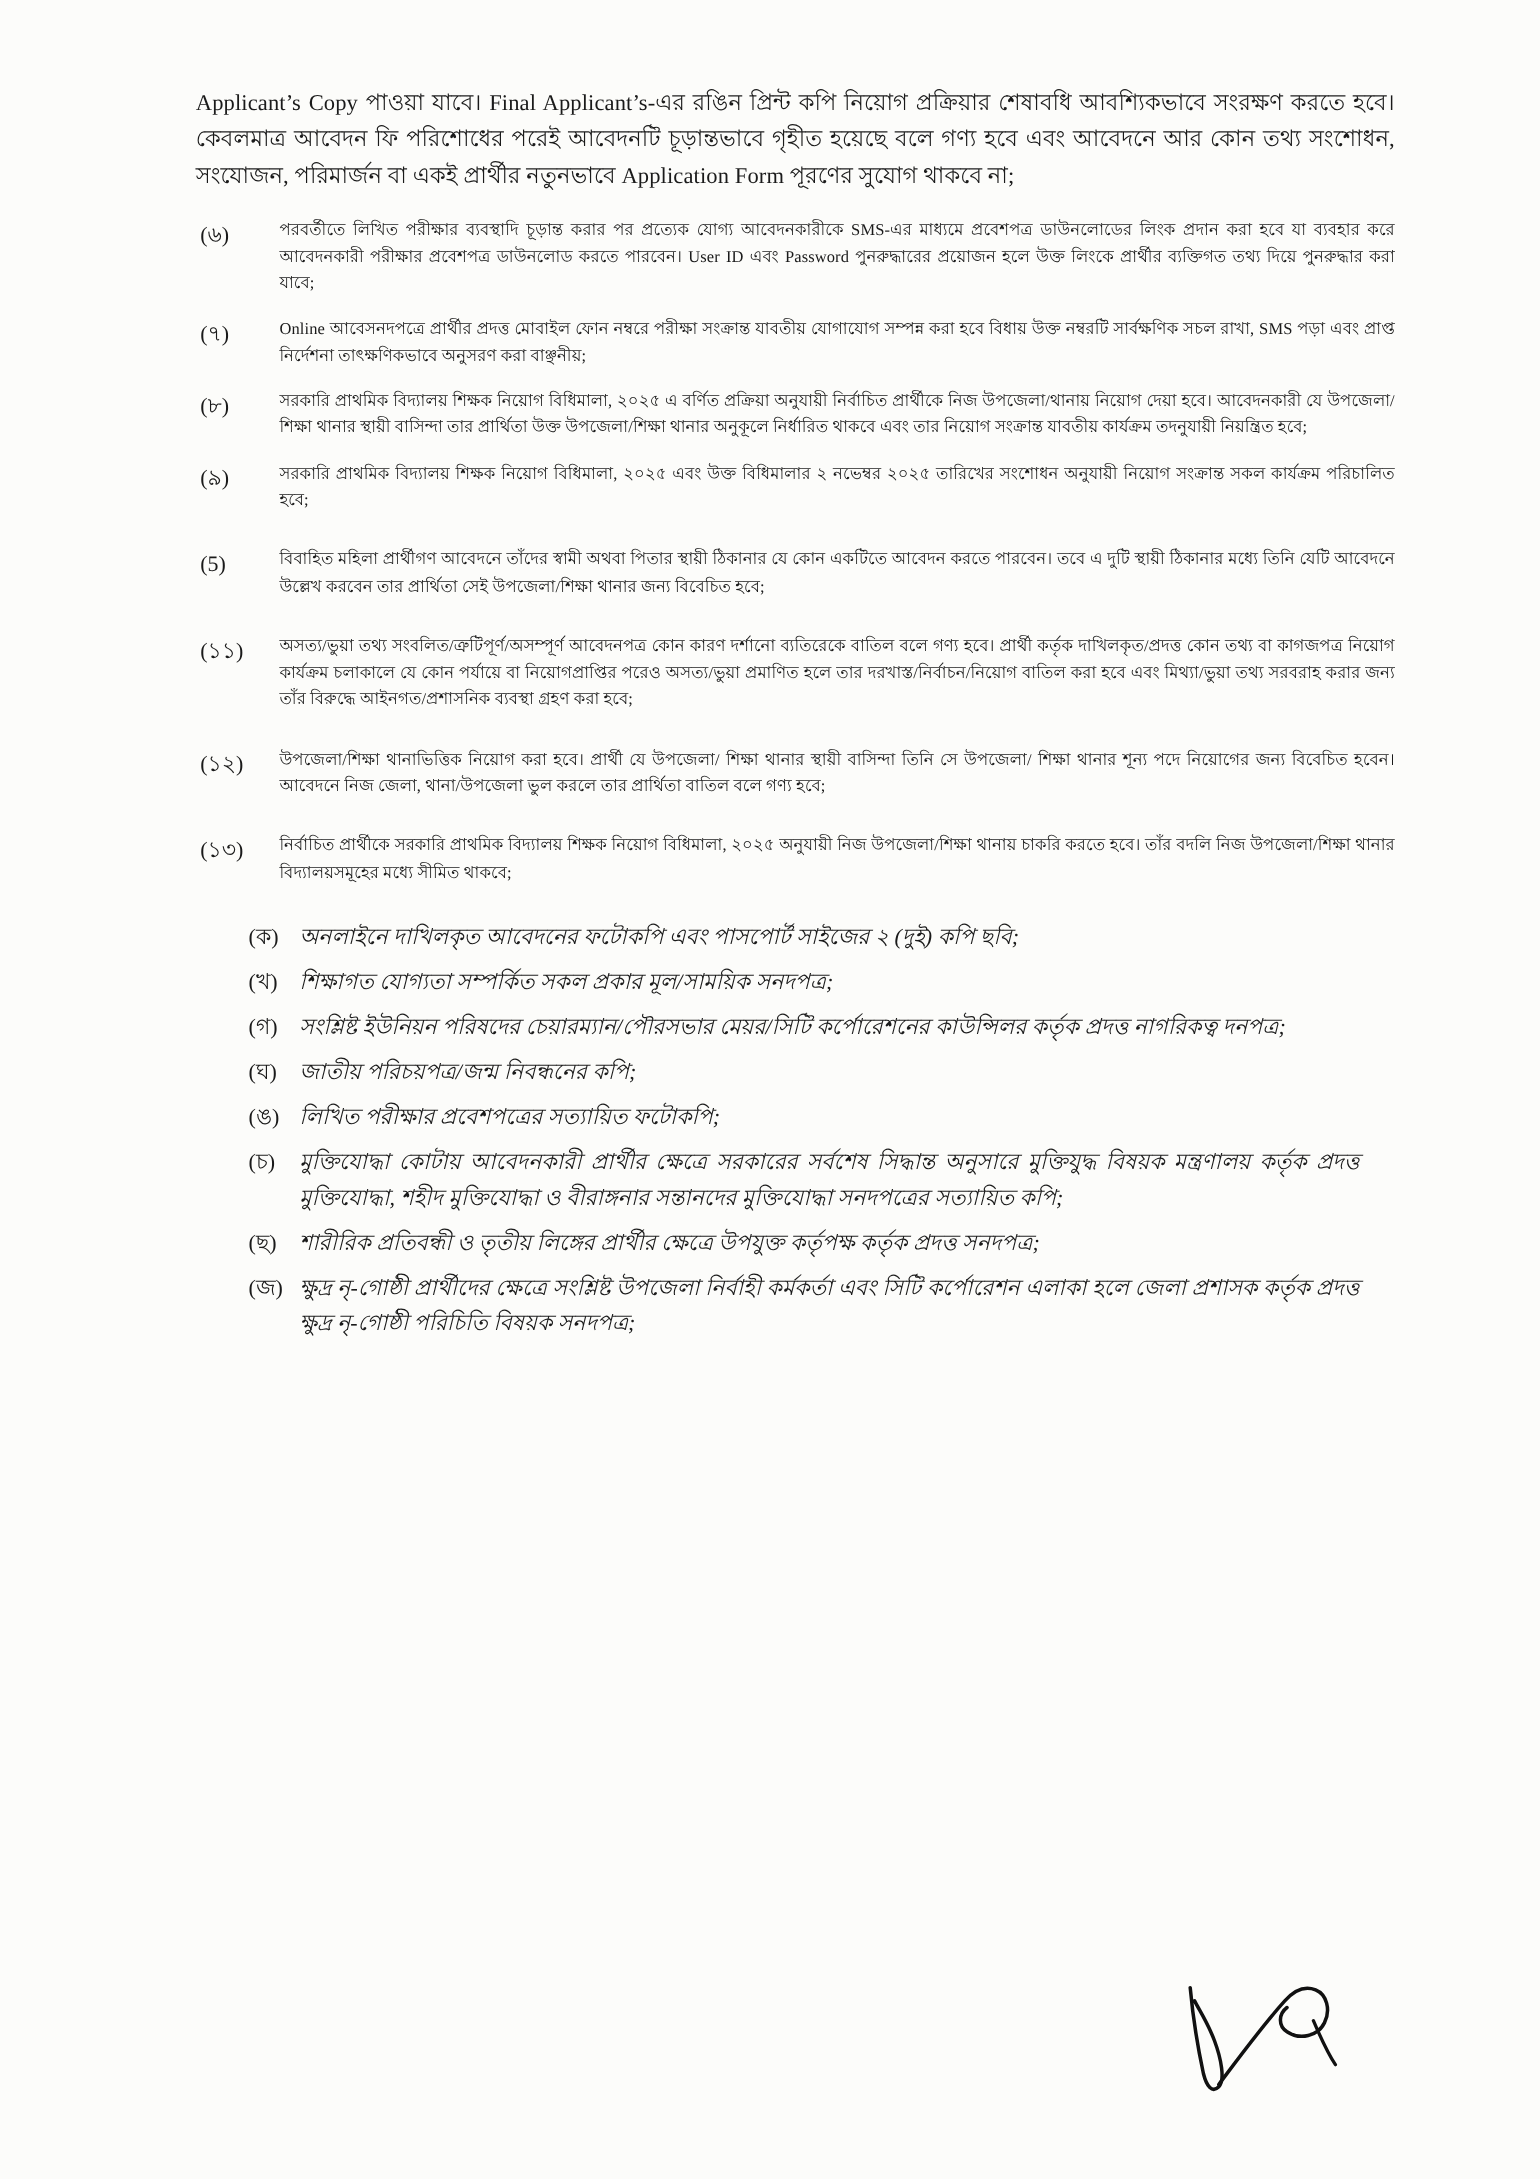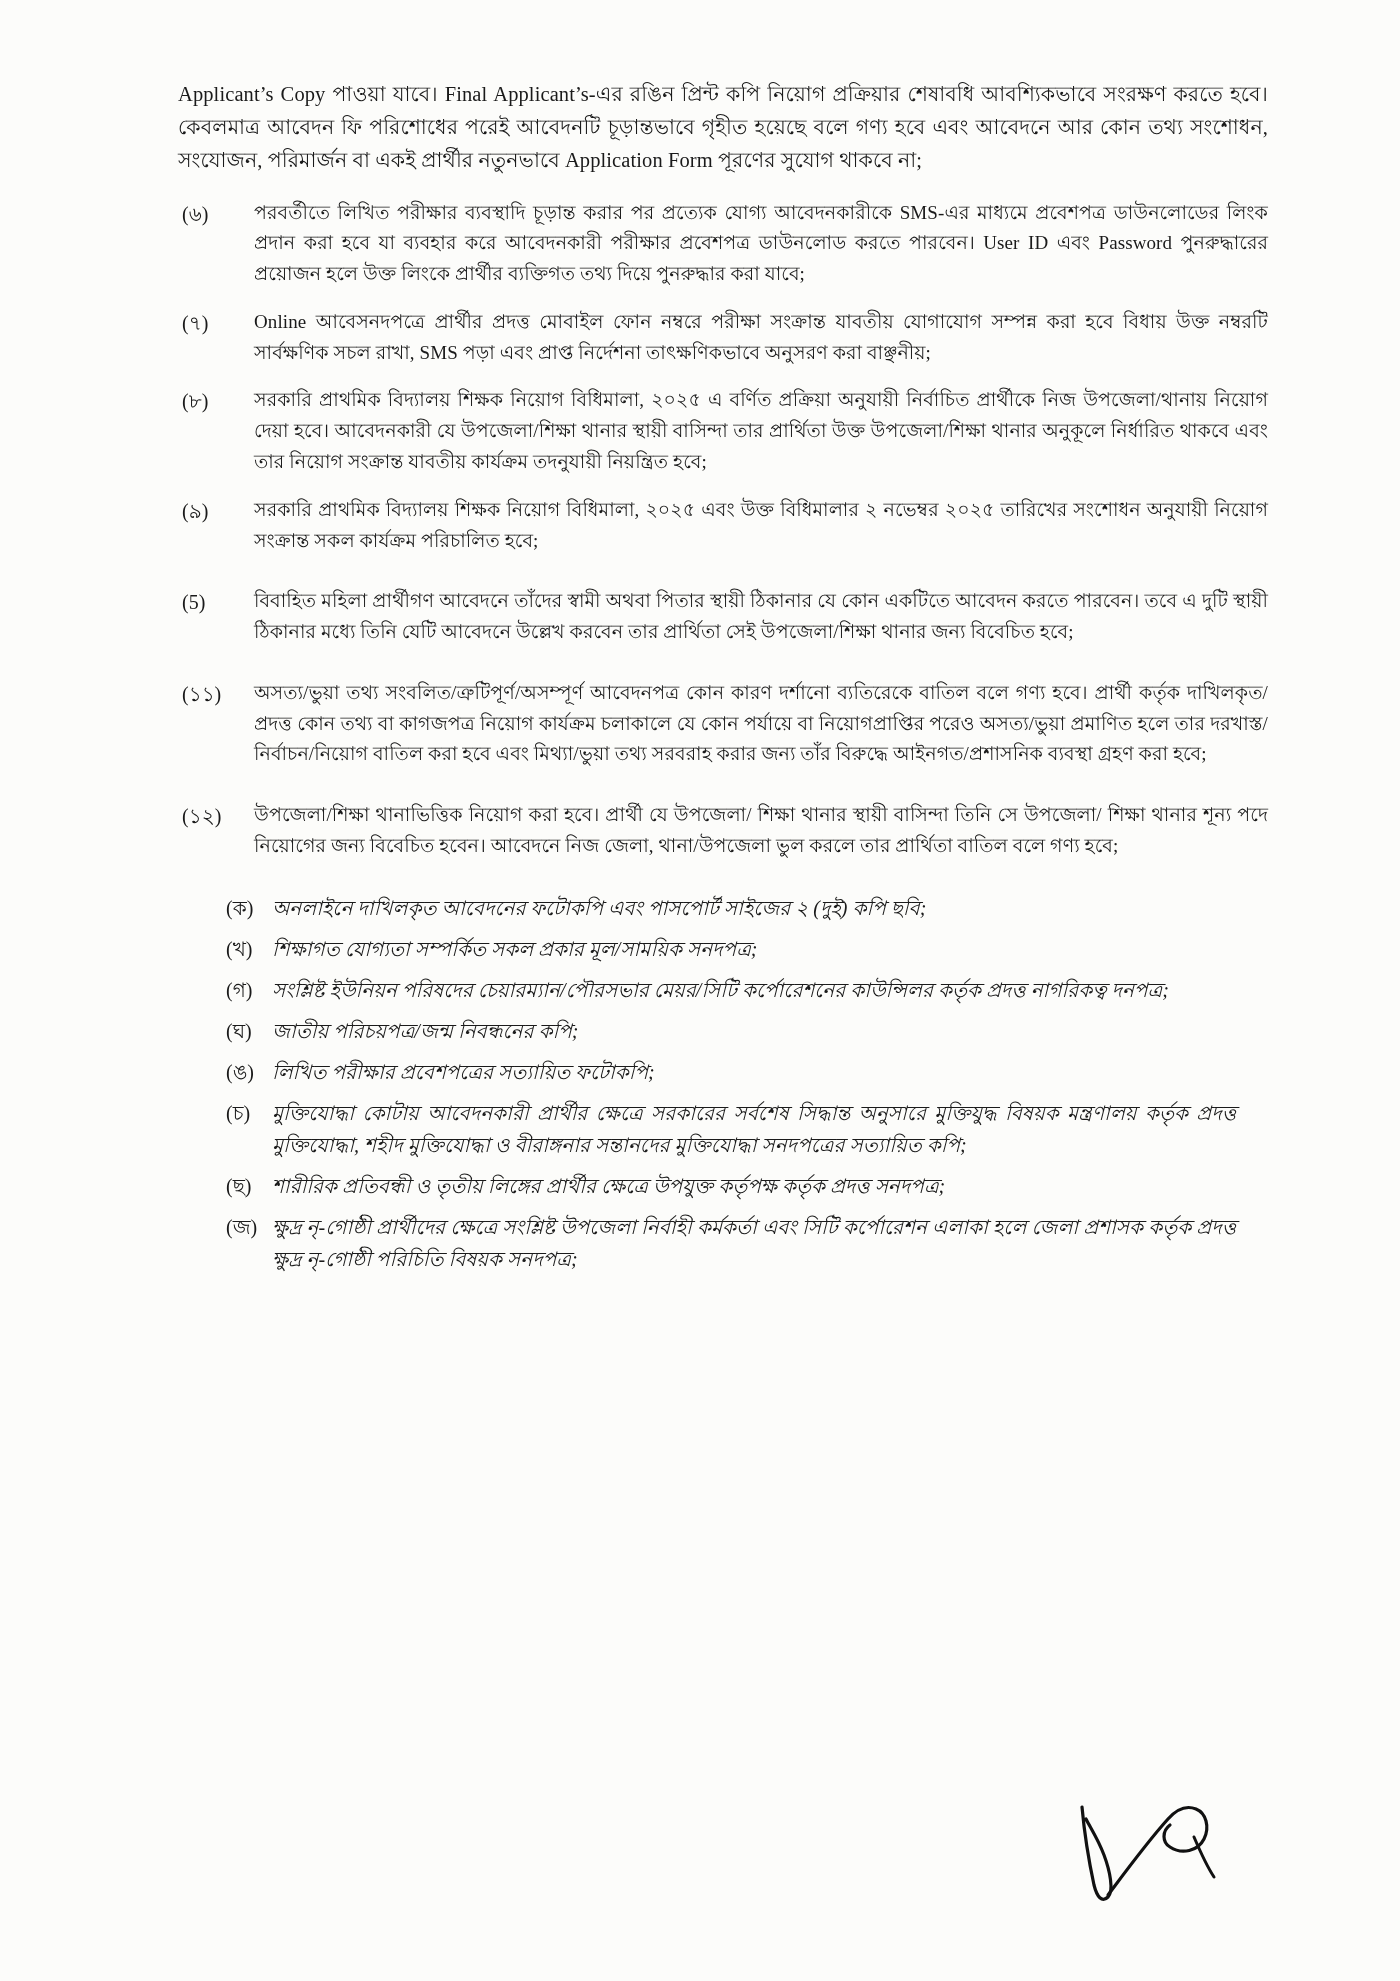--- a/index.html
+++ b/index.html
@@ -45,21 +45,21 @@
     width: 76px;
     flex: 0 0 76px;
     font-size: 20px;
     line-height: 1.62;
     text-align: left;
     padding-left: 4px;
     box-sizing: border-box;
   }
   .item .txt {
     flex: 1 1 auto;
-    font-size: 19px;
+    font-size: 15px;
     line-height: 1.62;
     text-align: justify;
     letter-spacing: 0.1px;
   }
   .gap-lg { margin-bottom: 30px; }
   .sublist {
     margin-top: 26px;
     margin-left: 48px;
     width: 1010px;
   }
@@ -124,20 +124,24 @@
     <div class="item gap-lg">
       <div class="num">(১১)</div>
       <div class="txt">অসত্য/ভুয়া তথ্য সংবলিত/ত্রুটিপূর্ণ/অসম্পূর্ণ আবেদনপত্র কোন কারণ দর্শানো ব্যতিরেকে বাতিল বলে গণ্য হবে। প্রার্থী কর্তৃক দাখিলকৃত/প্রদত্ত কোন তথ্য বা কাগজপত্র নিয়োগ কার্যক্রম চলাকালে যে কোন পর্যায়ে বা নিয়োগপ্রাপ্তির পরেও অসত্য/ভুয়া প্রমাণিত হলে তার দরখাস্ত/নির্বাচন/নিয়োগ বাতিল করা হবে এবং মিথ্যা/ভুয়া তথ্য সরবরাহ করার জন্য তাঁর বিরুদ্ধে আইনগত/প্রশাসনিক ব্যবস্থা গ্রহণ করা হবে;</div>
     </div>
 
     <div class="item gap-lg">
       <div class="num">(১২)</div>
       <div class="txt">উপজেলা/শিক্ষা থানাভিত্তিক নিয়োগ করা হবে। প্রার্থী যে উপজেলা/ শিক্ষা থানার স্থায়ী বাসিন্দা তিনি সে উপজেলা/ শিক্ষা থানার শূন্য পদে নিয়োগের জন্য বিবেচিত হবেন। আবেদনে নিজ জেলা, থানা/উপজেলা ভুল করলে তার প্রার্থিতা বাতিল বলে গণ্য হবে;</div>
     </div>
 
+    <div class="item gap-lg">
+      <div class="num">(১৩)</div>
+      <div class="txt">নির্বাচিত প্রার্থীকে সরকারি প্রাথমিক বিদ্যালয় শিক্ষক নিয়োগ বিধিমালা, ২০২৫ অনুযায়ী নিজ উপজেলা/শিক্ষা থানায় চাকরি করতে হবে। তাঁর বদলি নিজ উপজেলা/শিক্ষা থানার বিদ্যালয়সমূহের মধ্যে সীমিত থাকবে;</div>
+    </div>
 
 
 
     <div class="sublist">
       <div class="subitem">
         <span class="slabel">(ক)</span>
         <span class="stext">অনলাইনে দাখিলকৃত আবেদনের ফটোকপি এবং পাসপোর্ট সাইজের ২ (দুই) কপি ছবি;</span>
       </div>
       <div class="subitem">
         <span class="slabel">(খ)</span>

